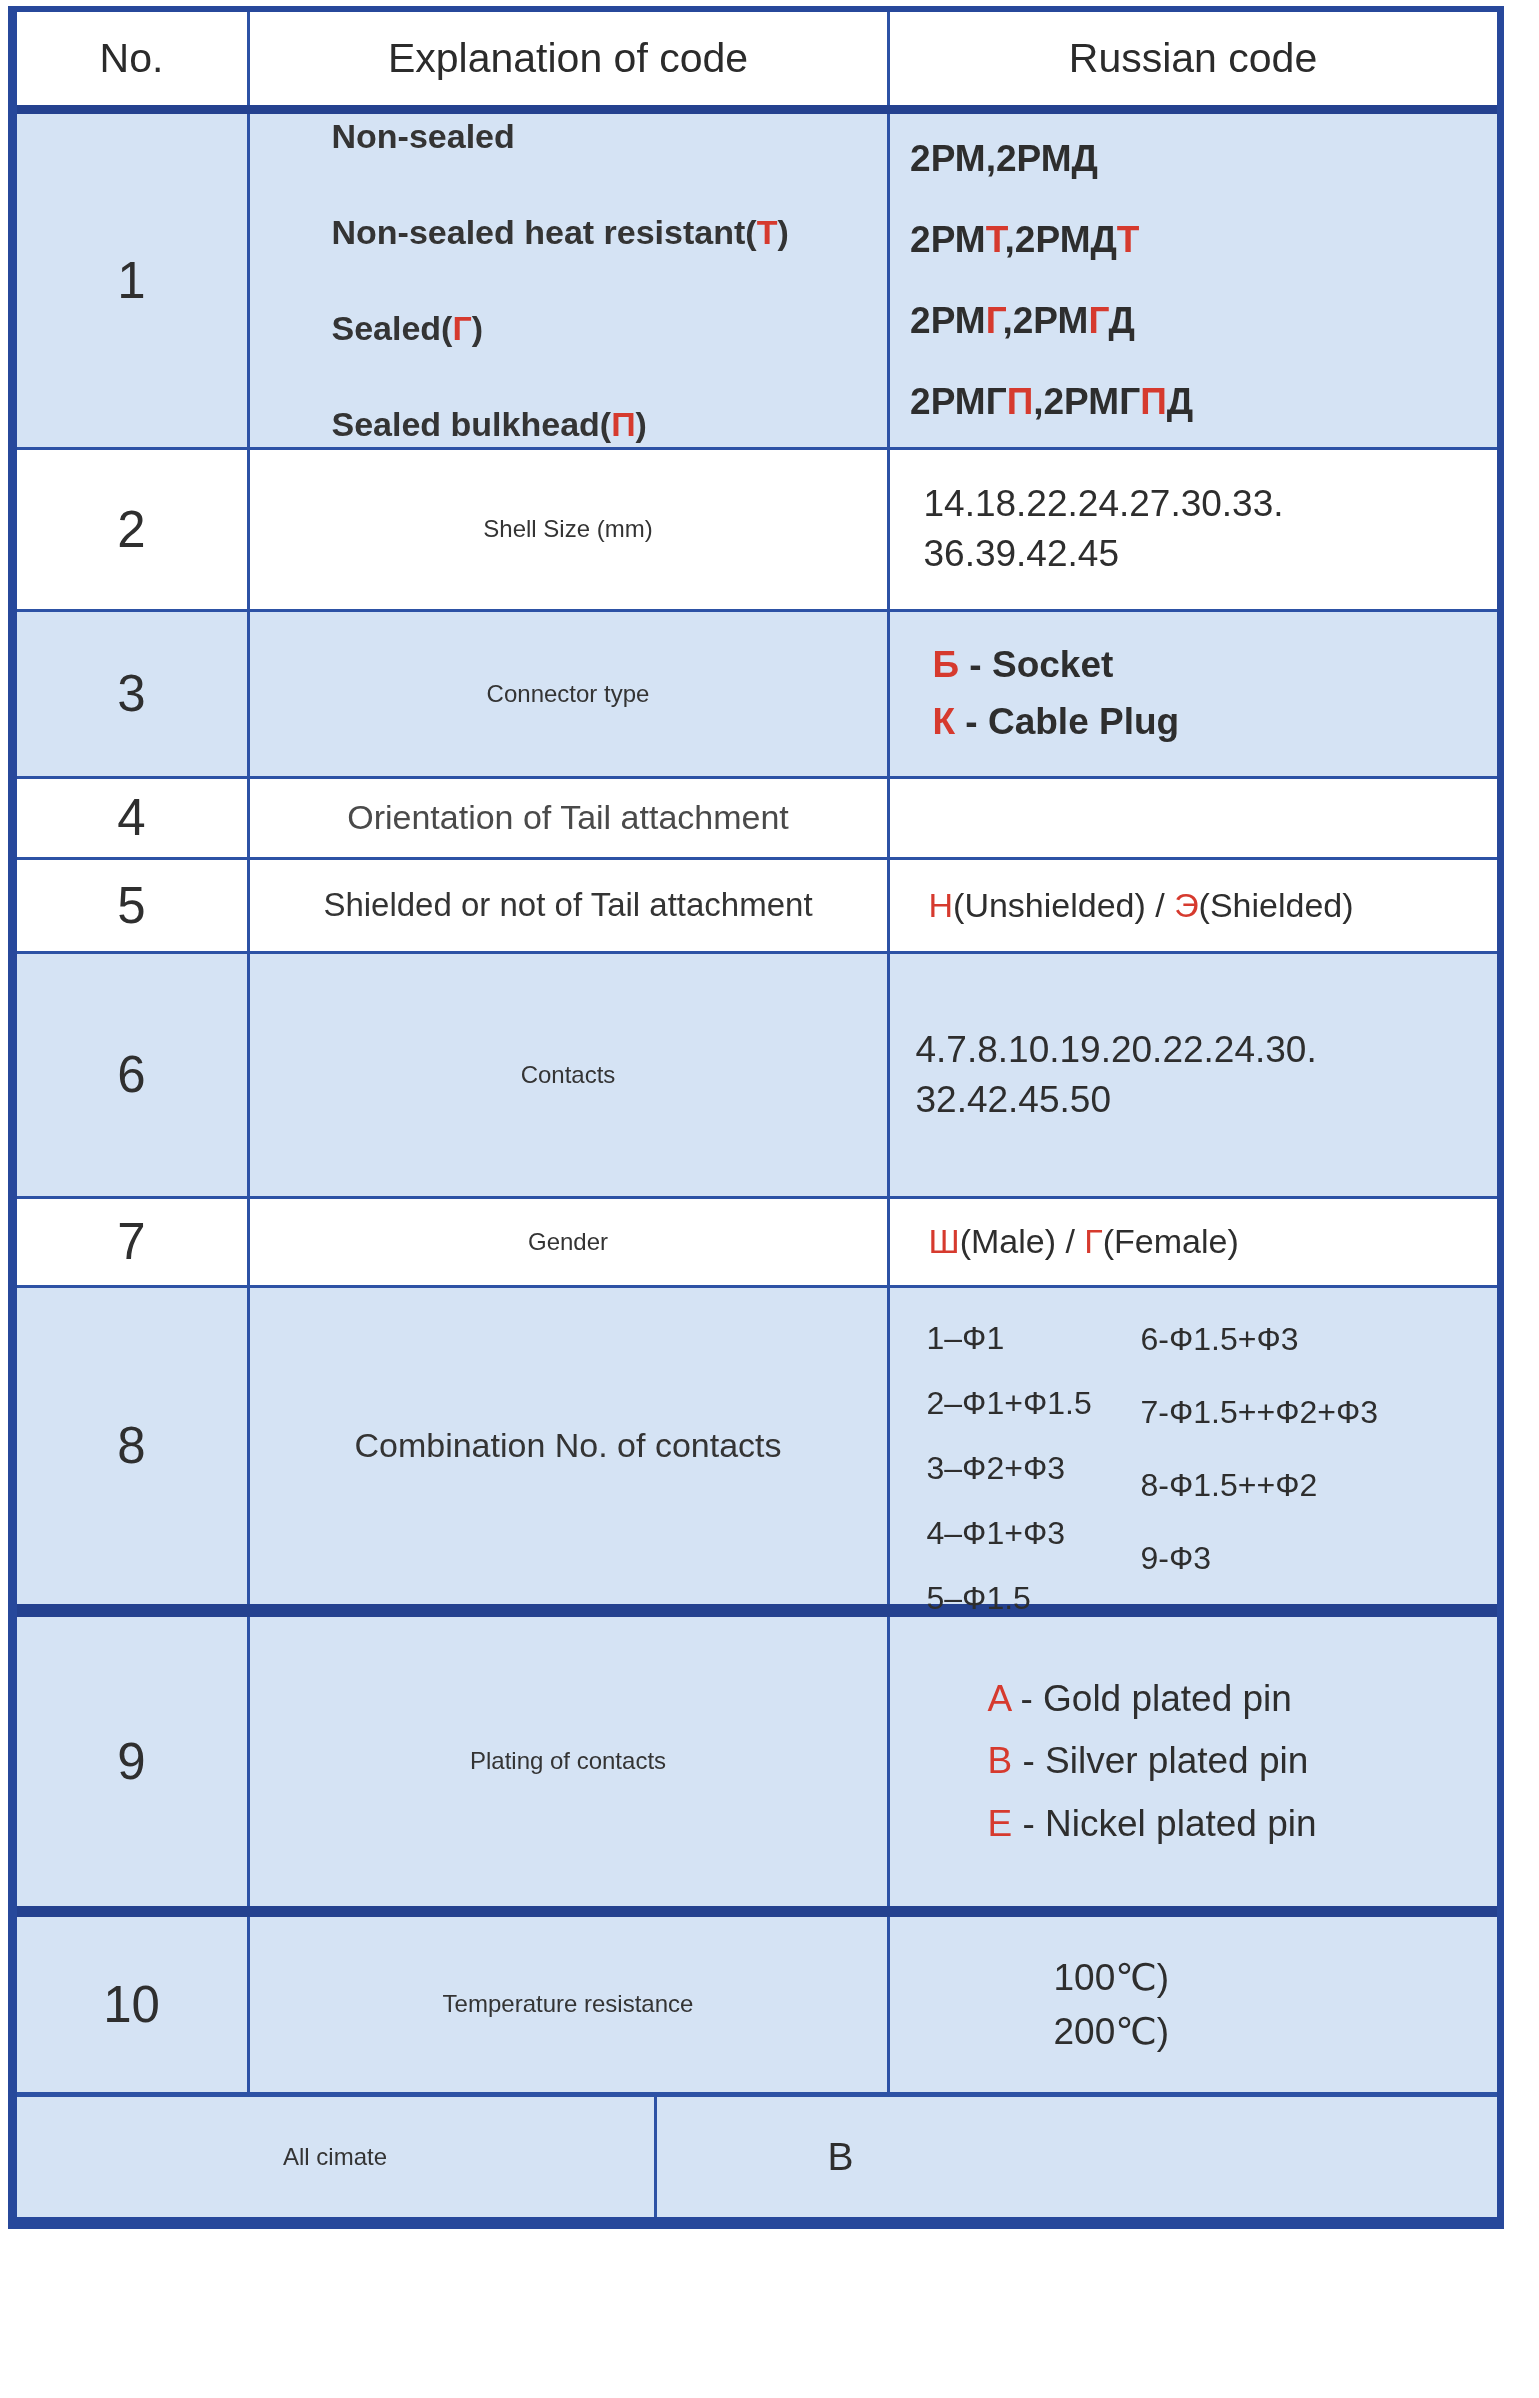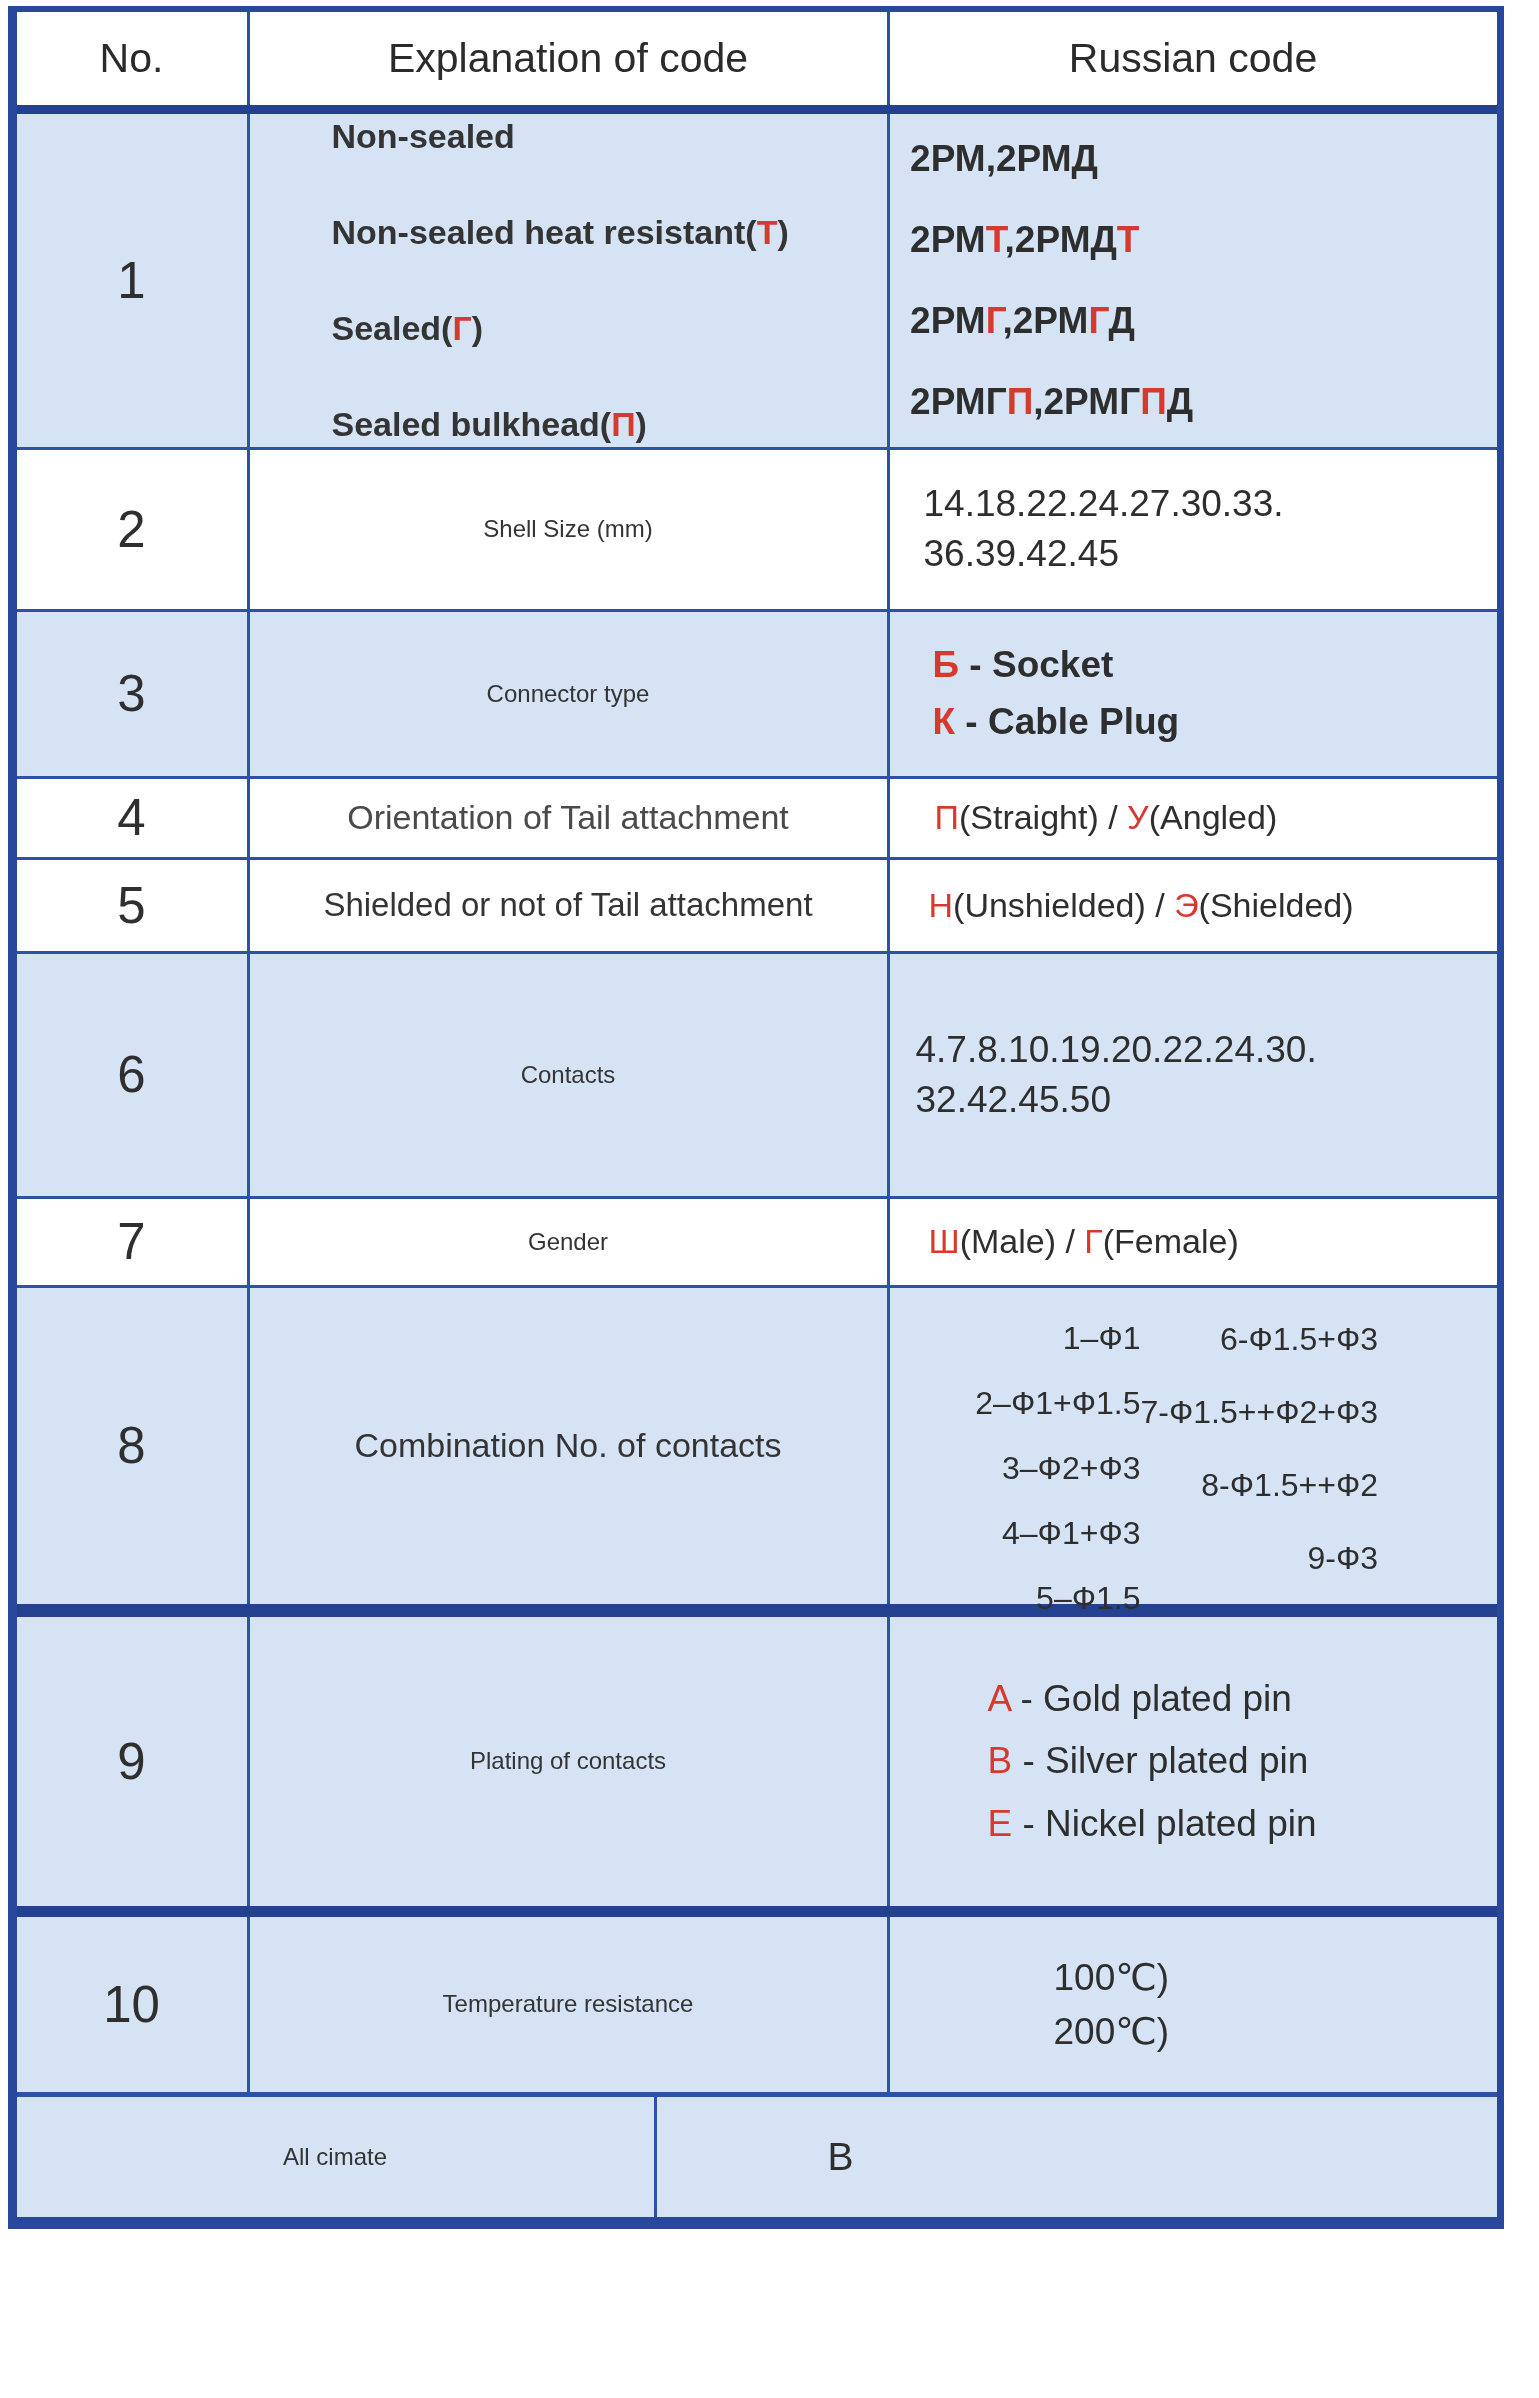--- a/index.html
+++ b/index.html
@@ -13,21 +13,21 @@
     position:absolute;left:7.5px;top:5.6px;width:1480px;
     border:7.5px solid #27489b;border-top-width:6.6px;border-bottom-width:12px;
     border-left-width:9.4px;background:#fff;
   }
   .row{display:flex;border-bottom:3.7px solid #2d52a5;box-sizing:border-box;background:#fff;}
   .row.blue{background:#d5e3f4;}
   .c1{flex:0 0 233px;border-right:3.7px solid #2d52a5;display:flex;align-items:center;justify-content:center;
       font-size:51px;color:#2f2f2f;box-sizing:border-box;}
   .c2{flex:0 0 640px;border-right:3.7px solid #2d52a5;display:flex;align-items:center;justify-content:center;
       font-size:24px;color:#343434;box-sizing:border-box;text-align:center;}
-  .c3{flex:1;display:flex;align-items:center;font-size:36px;color:#2e2e2e;box-sizing:border-box;text-align:right;}
+  .c3{flex:1;display:flex;align-items:center;font-size:36px;color:#2e2e2e;box-sizing:border-box;}
   .red{color:#d63a2e;}
 
   .hdr{height:102px;border-bottom:9.4px solid #24418f;}
   .hdr .c1,.hdr .c2,.hdr .c3{font-size:41px;color:#2b2b2b;}
   .hdr .c3{justify-content:center;}
 
   .r1{height:336px;}
   .r1 .c2{flex-direction:column;align-items:flex-start;justify-content:center;padding-left:82px;
           row-gap:57px;font-size:34px;font-weight:600;text-align:left;}
   .r1 .c3{flex-direction:column;align-items:flex-start;justify-content:center;padding-left:20.6px;
@@ -116,23 +116,20 @@
       <div class="c2">Connector type</div>
       <div class="c3">
         <div><span class="red">Б</span><span> - Socket</span></div>
         <div><span class="red">К</span><span> - Cable Plug</span></div>
       </div>
     </div>
 
     <div class="row r4">
       <div class="c1">4</div>
       <div class="c2">Orientation of Tail attachment</div>
-      <div class="c3">
-        <div><span class="red">П</span><span>(Straight) / </span><span class="red">У</span><span>(Angled)</span></div>
-      </div>
     </div>
 
     <div class="row r5">
       <div class="c1">5</div>
       <div class="c2">Shielded or not of Tail attachment</div>
       <div class="c3">
         <div><span class="red">Н</span><span>(Unshielded) / </span><span class="red">Э</span><span>(Shielded)</span></div>
       </div>
     </div>
 

